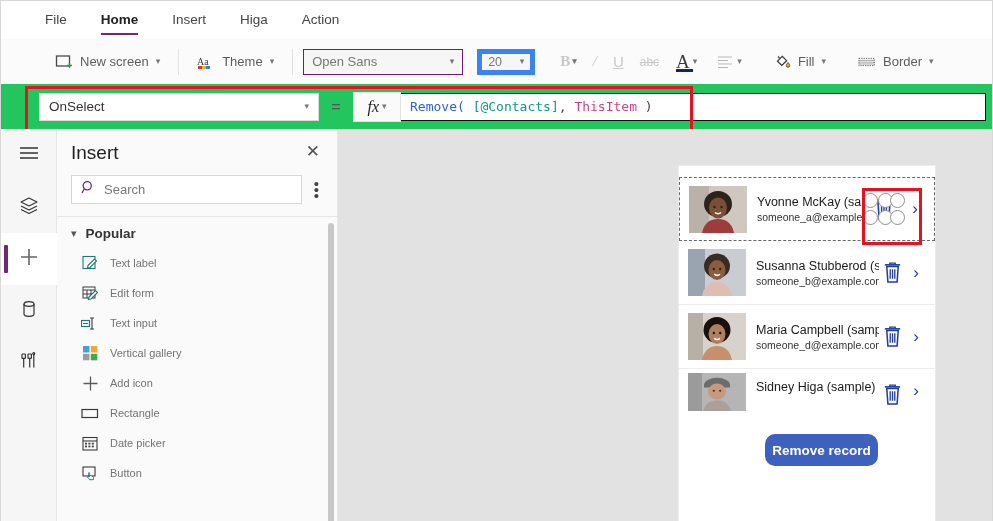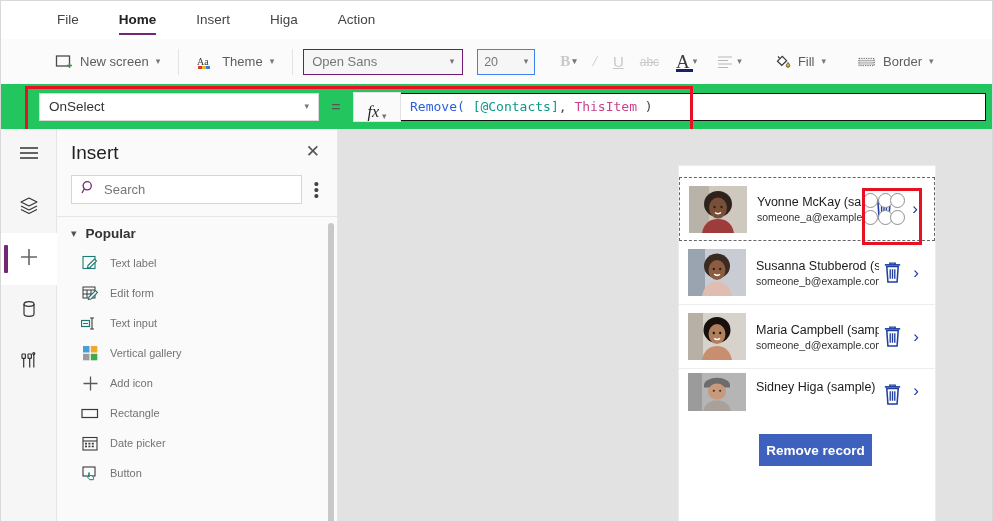--- a/index.html
+++ b/index.html
@@ -6,48 +6,48 @@
   body{
     width:993px;height:521px;overflow:hidden;
     font-family:"Liberation Sans","DejaVu Sans",sans-serif;
     background:#ffffff;color:#333;
     -webkit-font-smoothing:antialiased;
   }
   .app{position:relative;width:993px;height:521px;box-sizing:border-box;border:1px solid #d8d8d8;background:#fff;}
 
   
   .menubar{position:absolute;left:0;top:0;width:991px;height:38px;background:#fff;border-bottom:1px solid #e6e6e6;}
-  .menu-items{display:flex;align-items:center;height:38px;padding-left:44px;gap:16px;}
+  .menu-items{display:flex;align-items:center;height:38px;padding-left:32px;gap:10px;}
   .menu-item{position:relative;font-size:13.5px;color:#444;padding:0 12px;height:38px;line-height:38px;cursor:pointer;white-space:nowrap;}
   .menu-item.active{font-weight:bold;color:#222;}
   .menu-item.active:after{content:"";position:absolute;left:12px;right:12px;bottom:4px;height:2.5px;background:#742774;}
 
   
   .ribbon{position:absolute;left:0;top:38px;width:991px;height:45px;background:#fbfbfb;border-bottom:1px solid #e6e6e6;display:flex;align-items:center;}
   .rb-group{display:flex;align-items:center;height:45px;padding:0 10px;}
   .rb-sep{width:1px;height:26px;background:#e3e3e3;}
   .rb-btn{display:flex;align-items:center;gap:7px;font-size:13px;color:#666;padding:4px 8px;cursor:pointer;white-space:nowrap;}
   .rb-btn .lbl{color:#5d5d5d;}
   .chev{font-size:9px;color:#777;line-height:1;}
   .fontbox{width:160px;height:26px;border:1px solid #701a75;background:#f6f6f6;display:flex;align-items:center;justify-content:space-between;padding:0 8px;font-size:13px;color:#777;box-sizing:border-box;}
-  .sizebox{width:58px;height:26px;border:1px solid #3b82f6;background:#f6f6f6;display:flex;align-items:center;justify-content:space-between;padding:0 6px;font-size:12.5px;color:#777;box-sizing:border-box;}
+  .sizebox{width:58px;height:26px;border:5px solid #3b82f6;background:#f6f6f6;display:flex;align-items:center;justify-content:space-between;padding:0 6px;font-size:12.5px;color:#777;box-sizing:border-box;}
   .fmt{display:flex;align-items:center;gap:2px;font-size:15px;color:#c9c9c9;padding:0 7px;cursor:pointer;}
   .fmt.b{font-weight:bold;font-family:"Liberation Serif",serif;}
   .fmt.i{font-style:italic;font-family:"Liberation Serif",serif;}
   .fmt.u{text-decoration:underline;}
   .fmt.s{text-decoration:line-through;}
   .fontcolor{position:relative;display:flex;align-items:center;gap:3px;padding:0 8px;cursor:pointer;}
   .fontcolor .A{font-size:19px;color:#3b3b3b;font-family:"Liberation Serif",serif;line-height:1;}
   .fontcolor .bar{position:absolute;left:8px;bottom:-1px;width:17px;height:3px;background:#16216a;}
 
   
   .fxbar{position:absolute;left:0;top:83px;width:991px;height:45px;background:#22c55e;border-bottom:1px solid #e6e6e6;display:flex;align-items:center;}
   .propbox{margin-left:38px;width:280px;height:28px;border:1px solid #d9d9d9;background:#fff;display:flex;align-items:center;justify-content:space-between;padding:0 9px;font-size:13.5px;color:#333;box-sizing:border-box;cursor:pointer;}
   .eq{width:34px;text-align:center;font-size:16px;color:#555;}
-  .fxbtn{width:46px;height:28px;border:1px solid #e3e3e3;background:#fafafa;display:flex;align-items:flex-end;justify-content:center;gap:3px;cursor:pointer;}
+  .fxbtn{width:46px;height:28px;border:1px solid #e3e3e3;background:#fafafa;display:flex;align-items:center;justify-content:center;gap:3px;cursor:pointer;}
   .fxbtn .fx{font-family:"Liberation Serif",serif;font-style:italic;font-size:16px;color:#222;}
   .formula{flex:1;height:28px;border:1px solid #111;border-left:none;background:#fff;display:flex;align-items:center;padding-left:9px;font-family:"DejaVu Sans Mono","Liberation Mono",monospace;font-size:13px;white-space:pre;box-sizing:border-box;}
   .tk-fn{color:#2b5fd9;}
   .tk-src{color:#0a9a8a;}
   .tk-kw{color:#c9438c;}
   .tk-p{color:#444;}
 
   
   .redbox{position:absolute;border:3px solid #e81123;pointer-events:none;}
   #redbox-formula{left:24px;top:85px;width:662px;height:43px;}
@@ -83,21 +83,21 @@
   .gallery{position:absolute;left:341px;top:37px;width:256px;height:355px;background:#fff;box-shadow:0 0 0 1px #ececec;}
   .grow{position:relative;height:64px;display:flex;align-items:center;padding:0 8px 0 9px;box-sizing:border-box;border-bottom:1px solid #ededed;}
   .grow.selected{border:1.5px dashed #666;border-bottom:1.5px dashed #666;}
   .thumb{width:58px;height:47px;flex:0 0 58px;overflow:hidden;position:relative;background:#cfcfcf;}
   .ginfo{flex:1;padding-left:10px;overflow:hidden;}
   .gname{font-size:12.5px;color:#1a1a1a;white-space:nowrap;}
   .gmail{font-size:10.5px;color:#333;white-space:nowrap;margin-top:2px;}
   .trash-wrap{position:relative;width:26px;height:30px;flex:0 0 26px;display:flex;align-items:center;justify-content:center;cursor:pointer;}
   .chevr{flex:0 0 22px;display:flex;align-items:center;justify-content:center;color:#1f3fa0;font-size:17px;font-weight:300;cursor:pointer;}
   .handle{position:absolute;width:13px;height:13px;border:1.3px solid #8f8f8f;border-radius:50%;background:#fff;}
-  .btn-remove{position:absolute;left:80px;top:268px;width:113px;height:32px;background:#3e61bd;color:#fff;font-size:13.5px;font-weight:bold;display:flex;align-items:center;justify-content:center;border-radius:0;cursor:pointer;}
+  .btn-remove{position:absolute;left:86px;top:268px;width:113px;height:32px;background:#3e61bd;color:#fff;font-size:13.5px;font-weight:bold;display:flex;align-items:center;justify-content:center;border-radius:10px;cursor:pointer;}
 </style>
 </head>
 <body>
 
 <div class="app">
 
   <div class="menubar">
     <div class="menu-items">
       <div class="menu-item">File</div>
       <div class="menu-item active">Home</div>

